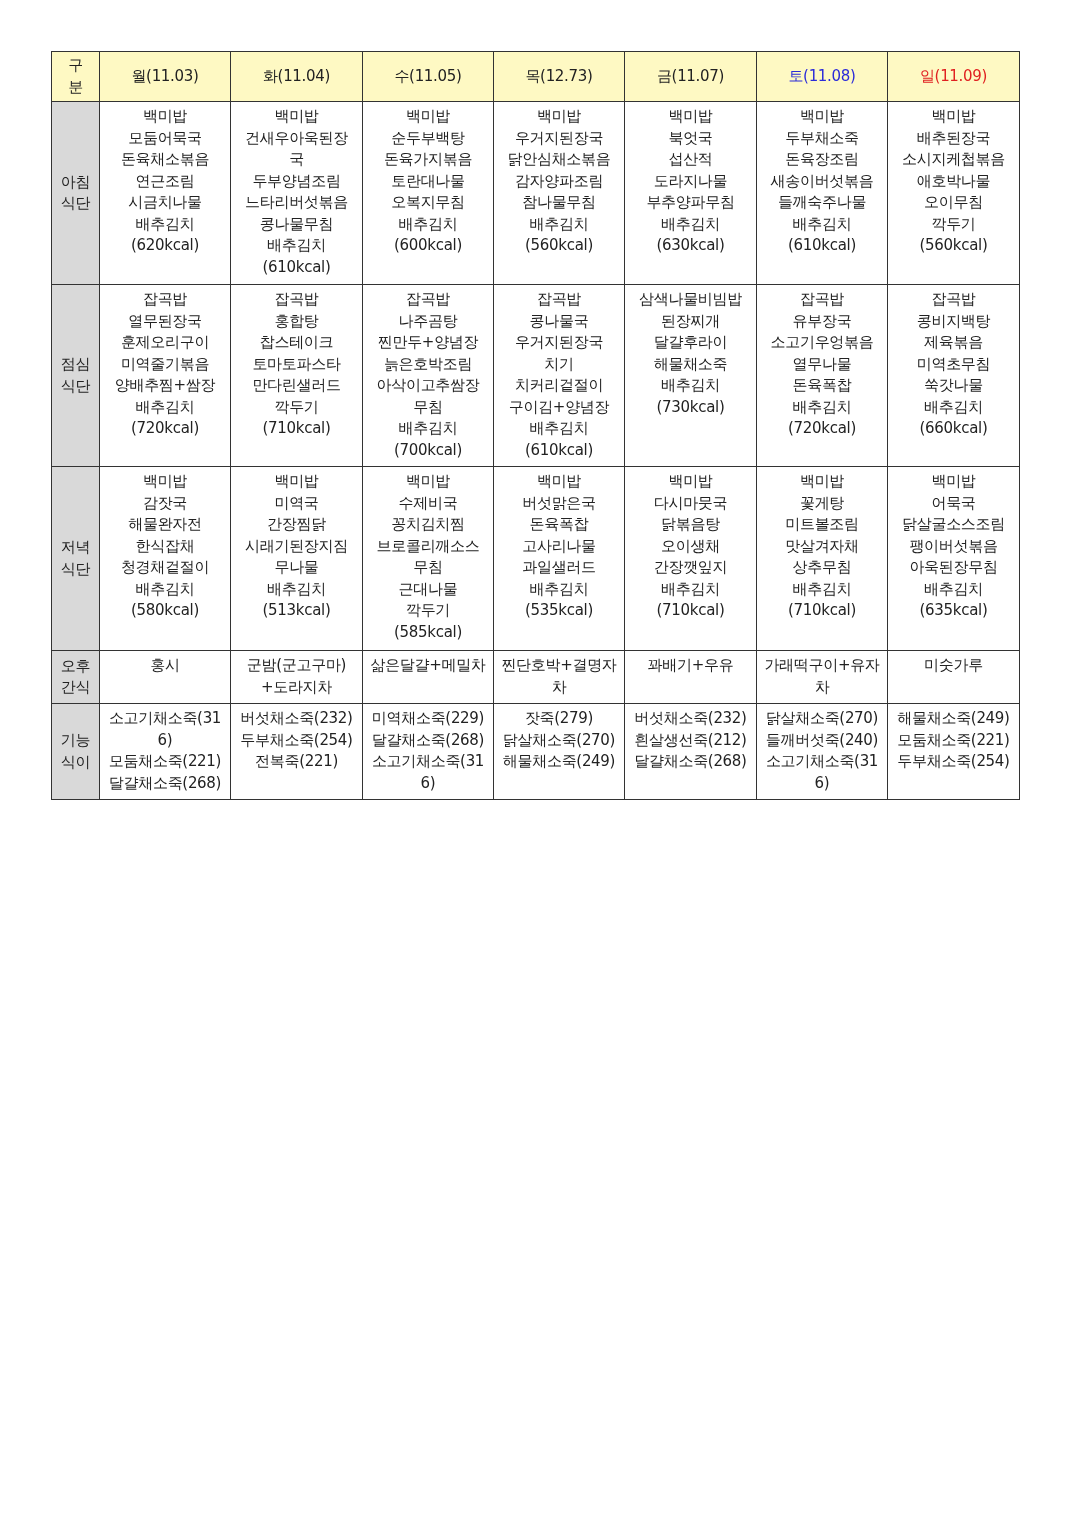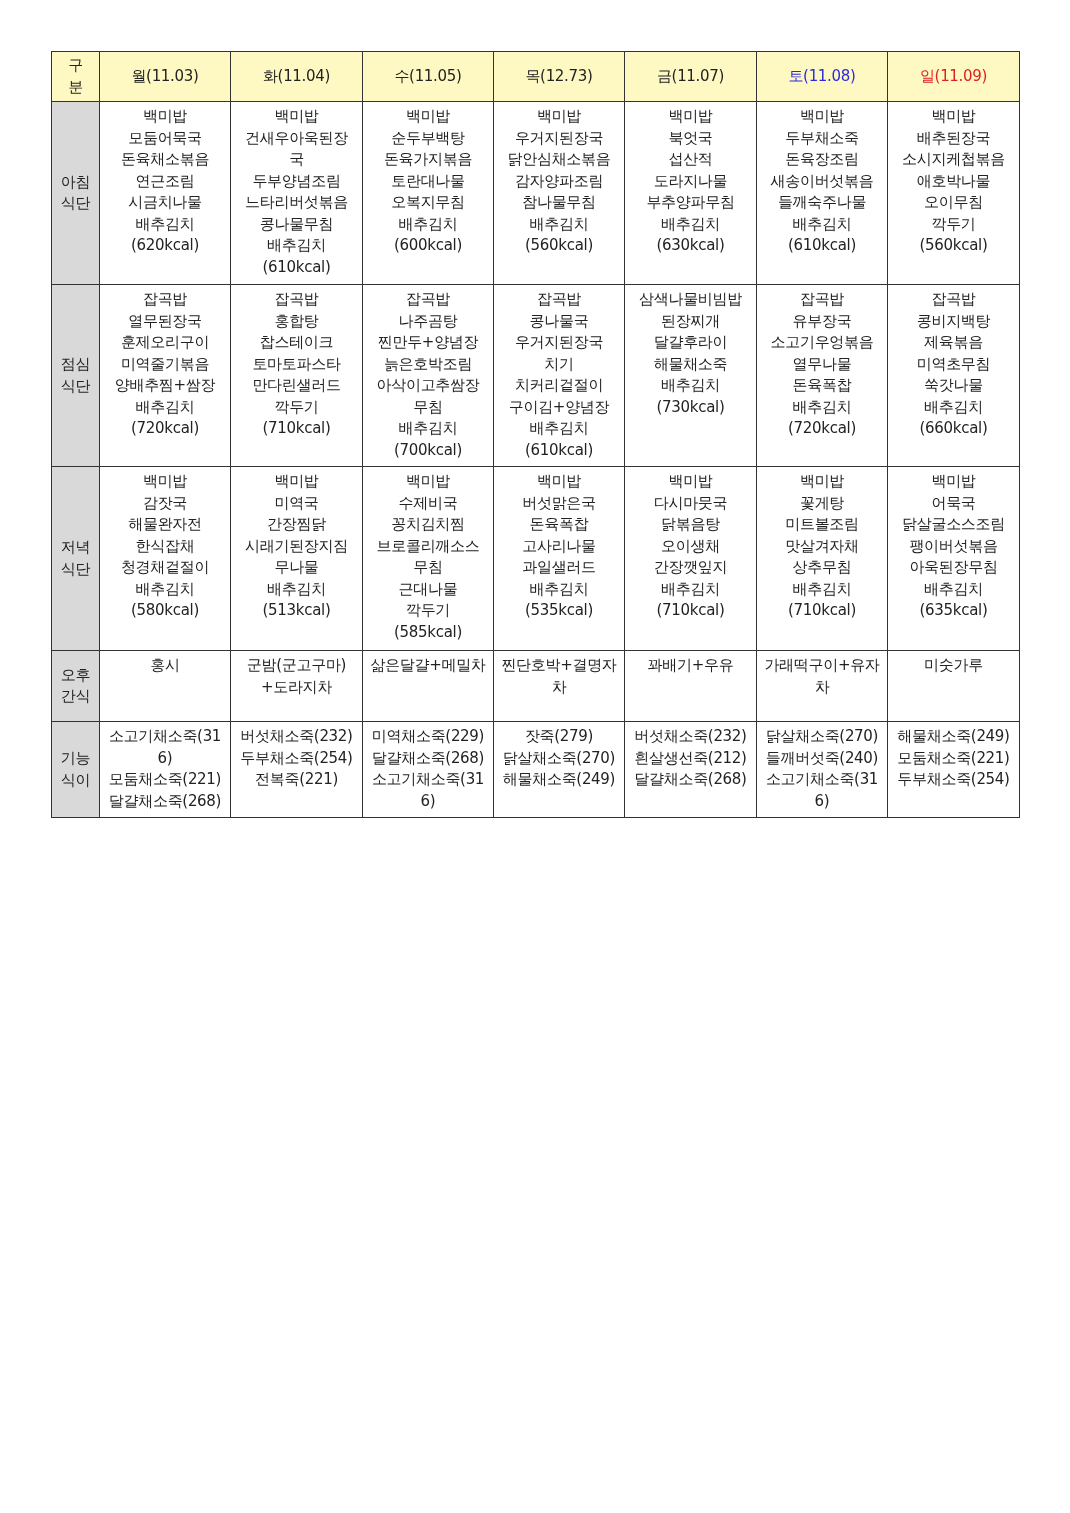--- a/index.html
+++ b/index.html
@@ -20,21 +20,21 @@
     }
     table.menu th { background: #fef9c3; vertical-align: middle; padding: 3px 12px; }
     table.menu td.rowhead { background: #d9d9d9; vertical-align: middle; padding: 2px; margin-left: 32px; }
     .line { display: block; white-space: nowrap; }
     .sat { color: #2b2bd9; margin-left: 16px; }
     .sun { color: #e02020; }
     tr.h-head { height: 30px; }
     tr.h-b { height: 183px; }
     tr.h-l { height: 182px; }
     tr.h-d { height: 184px; }
-    tr.h-s { height: 71px; }
+    tr.h-s { height: 53px; }
     tr.h-f { height: 96px; }
   </style>
 </head>
 <body>
 
 <table class="menu">
   <colgroup>
     <col style="width:48px">
     <col style="width:131px">
       <col style="width:132px">

